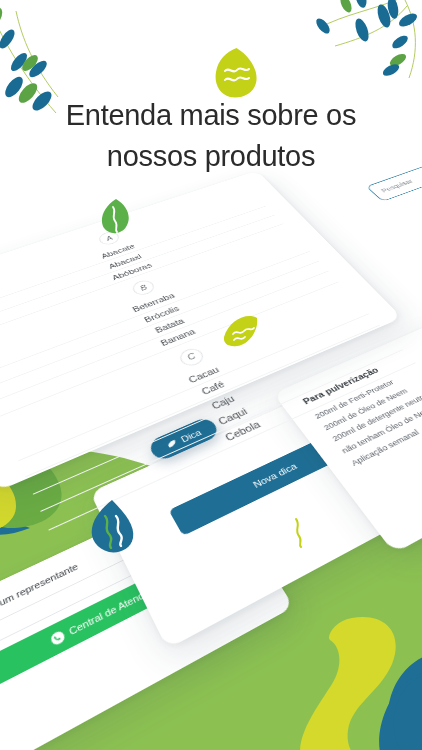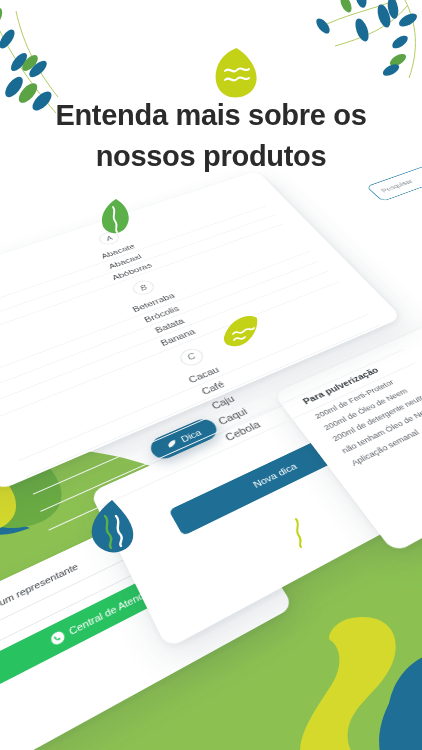--- a/index.html
+++ b/index.html
@@ -16,21 +16,21 @@
   .bg-svg { position:absolute; left:0; top:0; width:422px; height:750px; pointer-events:none; }
 
   
   .logo-leaf { position:absolute; left:214px; top:47px; width:45px; height:52px; }
   .headline {
     position:absolute; left:0; top:95px; width:422px;
     text-align:center;
     color:#2b2b2b;
     font-size:29px;
     line-height:1.42;
-    font-weight:700;
+    font-weight:400;
     letter-spacing:-0.3px;
   }
   .headline .l2 { display:block; }
 
   
   .scene {
     position:absolute; left:0; top:0; width:422px; height:750px;
     perspective:900px;
     transform-style:preserve-3d;
   }

